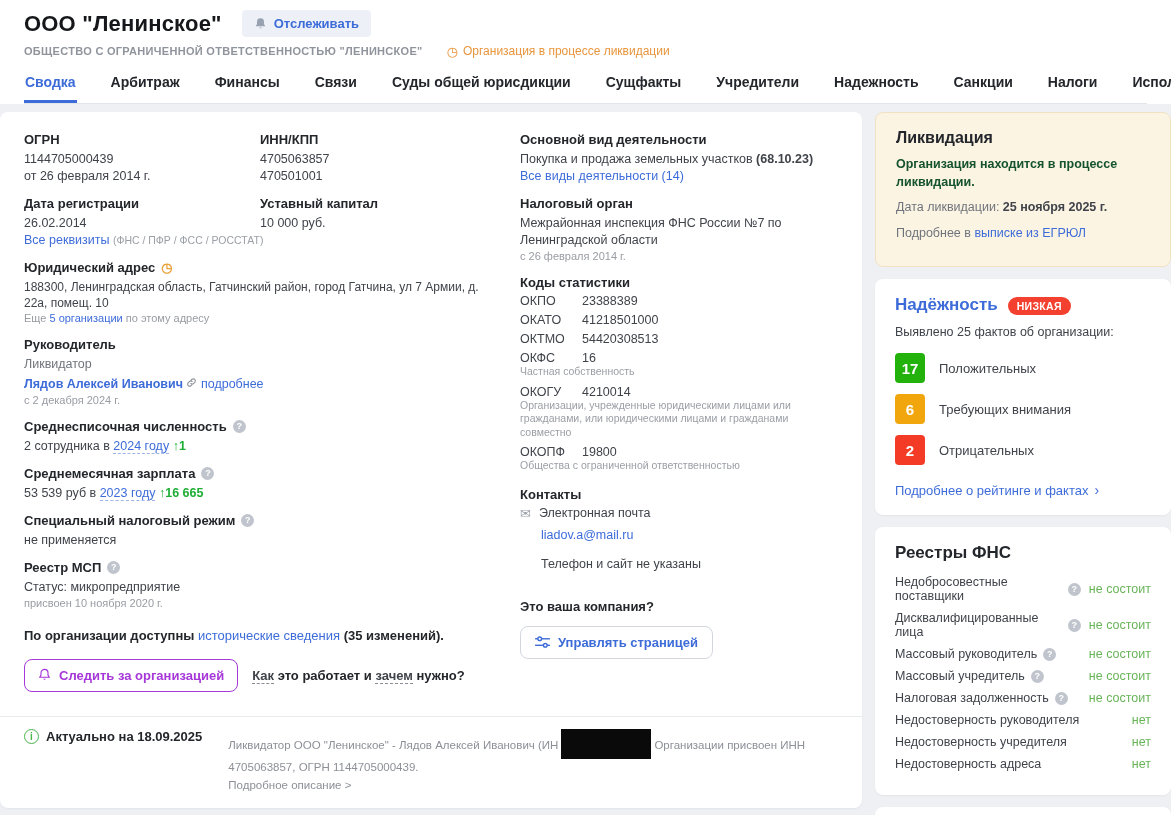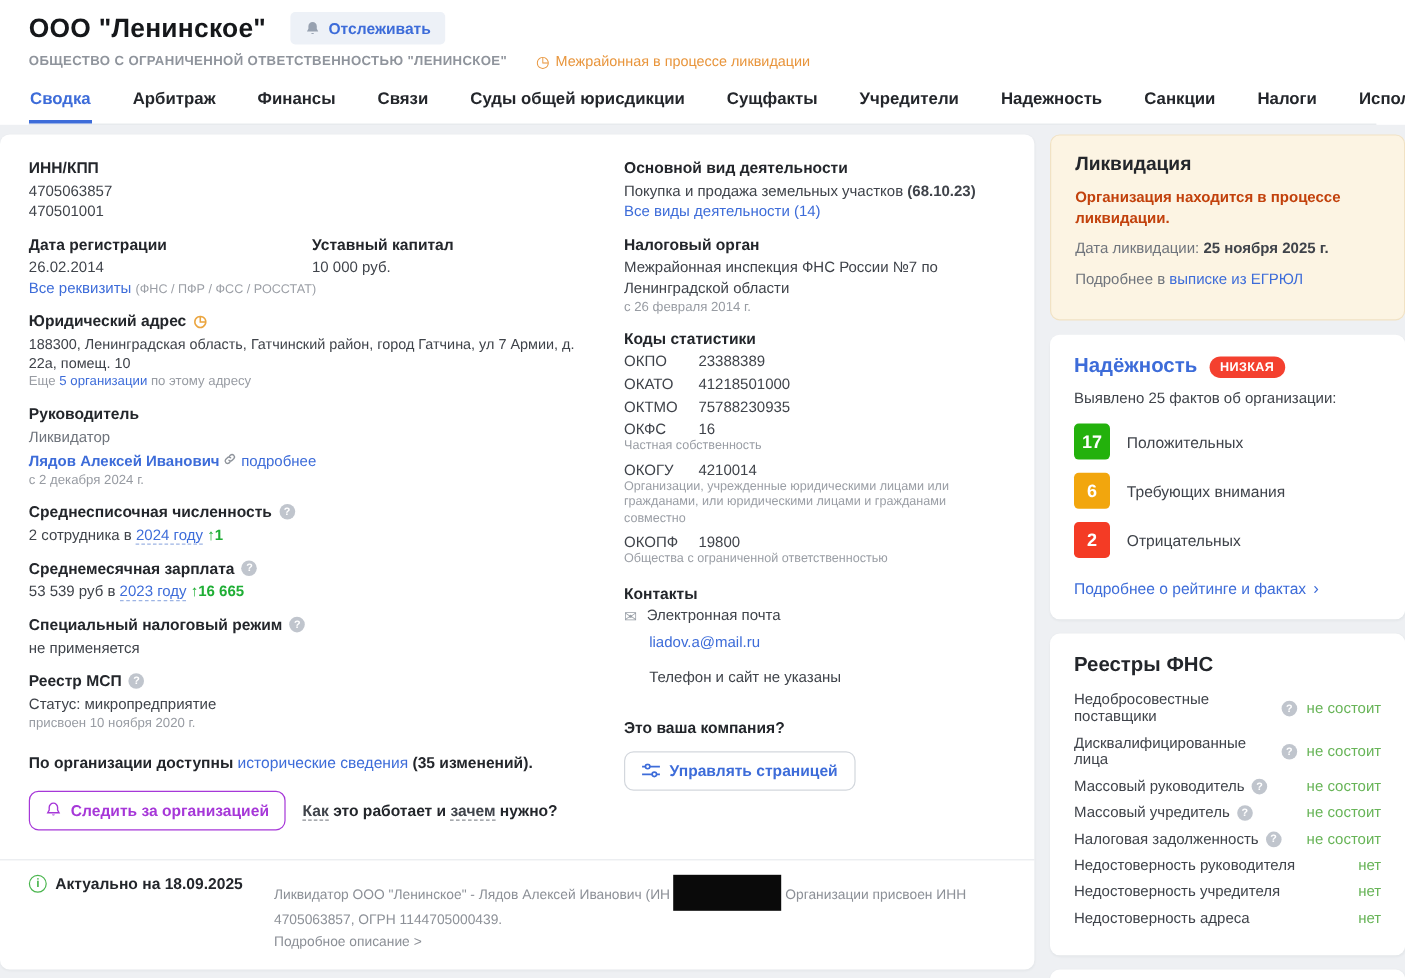--- a/index.html
+++ b/index.html
@@ -59,21 +59,21 @@
   .footer-desc { font-size:11.5px; color:#8c9097; line-height:1.55; max-width:655px; }
   .redacted { display:inline-block; width:90px; height:30px; background:#0a0a0a; vertical-align:-10px; margin:0 3px; }
   .footer-link { color:#8c9097; }
 
   
   .side { width:296px; display:flex; flex-direction:column; gap:12px; }
   .side-box { border-radius:8px; padding:16px 20px; }
   .liq-box { background:#fcf4e3; border:1px solid #f1e2c4; }
   .liq-box .t { font-size:16px; font-weight:bold; margin-bottom:9px; }
   .liq-line { font-size:12.5px; line-height:1.4; margin-bottom:8px; color:#3f434a; }
-  .liq-line.b { font-weight:bold; color:#c2410c; }
+  .liq-line.b { font-weight:bold; color:#14532d; }
   .gray { color:#6f747c; }
   .white-box { background:#fff; box-shadow:0 1px 2px rgba(40,50,60,.05); }
   .rel-title-row { display:flex; align-items:flex-end; gap:10px; }
   .rel-title { font-size:17px; font-weight:bold; color:#3d6cd9; }
   .badge-low { background:#f4402f; color:#fff; font-size:10.5px; font-weight:bold; border-radius:10px; padding:3px 9px; letter-spacing:.3px; }
   .rel-intro { font-size:12.5px; color:#3f434a; margin:10px 0 14px; }
   .fact-row { display:flex; align-items:center; gap:14px; margin-bottom:11px; }
   .fact-box { width:30px; height:30px; border-radius:4px; color:#fff; font-size:15px; font-weight:bold; display:flex; align-items:center; justify-content:center; }
   .fact-label { font-size:13px; color:#3f434a; }
   .rel-more { font-size:13px; display:inline-block; margin-top:6px; }
@@ -97,21 +97,21 @@
           <path d="M8 1a4.3 4.3 0 0 0-4.3 4.3V8L2.2 10.8h11.6L12.3 8V5.3A4.3 4.3 0 0 0 8 1z" fill="#97a1b0"></path>
           <path d="M6.4 12.2a1.7 1.7 0 0 0 3.2 0z" fill="#97a1b0"></path>
         </svg>
       <span>Отслеживать</span>
     </button>
   </div>
   <div class="h-row2">
     <span class="full-name">ОБЩЕСТВО С ОГРАНИЧЕННОЙ ОТВЕТСТВЕННОСТЬЮ "ЛЕНИНСКОЕ"</span>
     <span class="liq-flag">
       <span class="clock-glyph">◷</span>
-      <span>Межрайонная в процессе ликвидации</span>
+      <span>Организация в процессе ликвидации</span>
     </span>
   </div>
   <div class="tabs">
     <div class="tab active">Сводка</div>
     <div class="tab">Арбитраж</div>
     <div class="tab">Финансы</div>
     <div class="tab">Связи</div>
     <div class="tab">Суды общей юрисдикции</div>
     <div class="tab">Сущфакты</div>
     <div class="tab">Учредители</div>
@@ -125,20 +125,25 @@
 
 <div class="content">
   <div class="main-col">
 
     <div class="card main-card">
       <div class="main-grid">
 
         <div class="col-a">
           <div class="two-col">
             <div class="fg">
+              <div class="fg-label">ОГРН</div>
+              <div class="fg-value">1144705000439</div>
+              <div class="fg-value">от 26 февраля 2014 г.</div>
+            </div>
+            <div class="fg">
               <div class="fg-label">ИНН/КПП</div>
               <div class="fg-value">4705063857</div>
               <div class="fg-value">470501001</div>
             </div>
           </div>
           <div class="two-col">
             <div class="fg">
               <div class="fg-label">Дата регистрации</div>
               <div class="fg-value">26.02.2014</div>
               <div class="fg-value nowrap"><a>Все реквизиты</a>
@@ -255,21 +260,21 @@
             <div class="codes-row">
                 <span class="code">ОКПО</span>
                 <span>23388389</span>
               </div>
             <div class="codes-row">
                 <span class="code">ОКАТО</span>
                 <span>41218501000</span>
               </div>
             <div class="codes-row">
                 <span class="code">ОКТМО</span>
-                <span>75788230935</span>
+                <span>54420308513</span>
               </div>
             <div class="codes-row" style="margin-bottom:2px">
                 <span class="code">ОКФС</span>
                 <span>16</span>
               </div>
             <div class="code-note">Частная собственность</div>
             <div class="codes-row" style="margin-bottom:2px">
                 <span class="code">ОКОГУ</span>
                 <span>4210014</span>
               </div>

